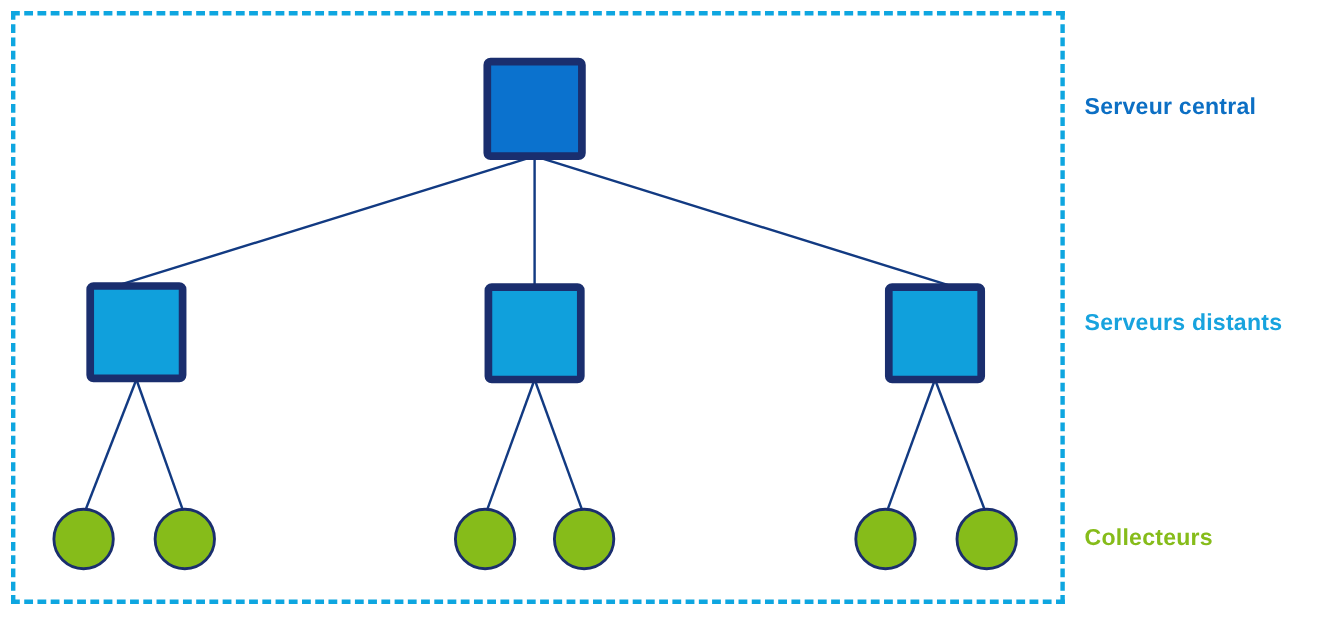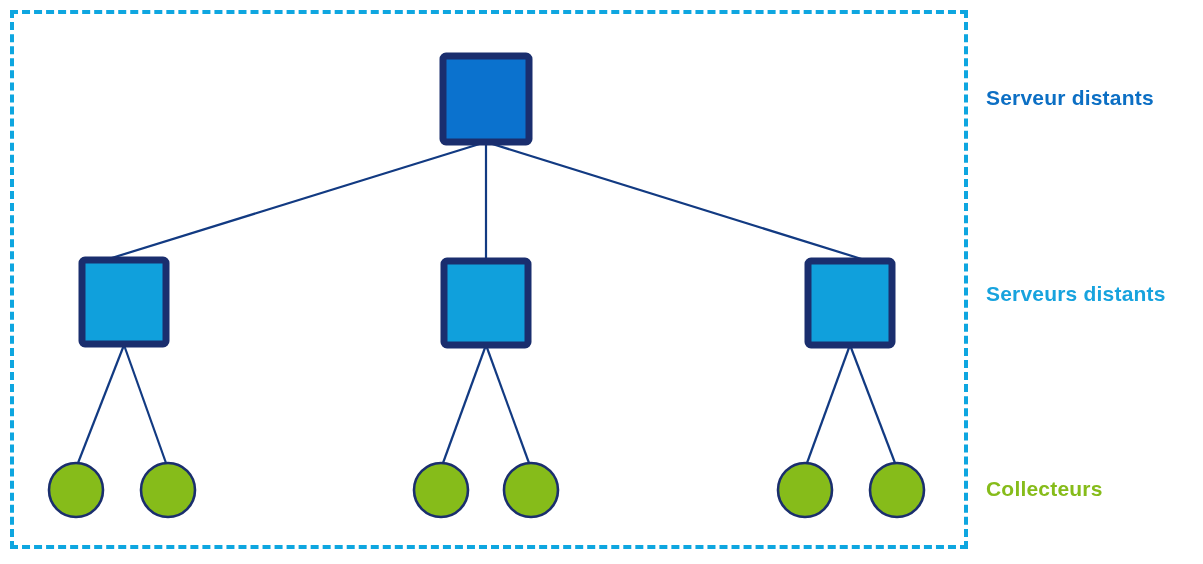--- a/index.html
+++ b/index.html
@@ -101,19 +101,19 @@
       <circle cx="76" cy="490" r="27" fill="#86BC1A" stroke="#1A2E6E" stroke-width="2.6"></circle>
       <circle cx="168" cy="490" r="27" fill="#86BC1A" stroke="#1A2E6E" stroke-width="2.6"></circle>
       <circle cx="441" cy="490" r="27" fill="#86BC1A" stroke="#1A2E6E" stroke-width="2.6"></circle>
       <circle cx="531" cy="490" r="27" fill="#86BC1A" stroke="#1A2E6E" stroke-width="2.6"></circle>
       <circle cx="805" cy="490" r="27" fill="#86BC1A" stroke="#1A2E6E" stroke-width="2.6"></circle>
       <circle cx="897" cy="490" r="27" fill="#86BC1A" stroke="#1A2E6E" stroke-width="2.6"></circle>
     </g>
 
   </svg>
 
-  <div class="tier-label" id="label-central">Serveur distants</div>
+  <div class="tier-label" id="label-central">Serveur central</div>
 
   <div class="tier-label" id="label-collectors">Collecteurs</div>
 
   <div class="tier-label" id="label-remote">Serveurs distants</div>
 
 </div>
 
 </body></html>

